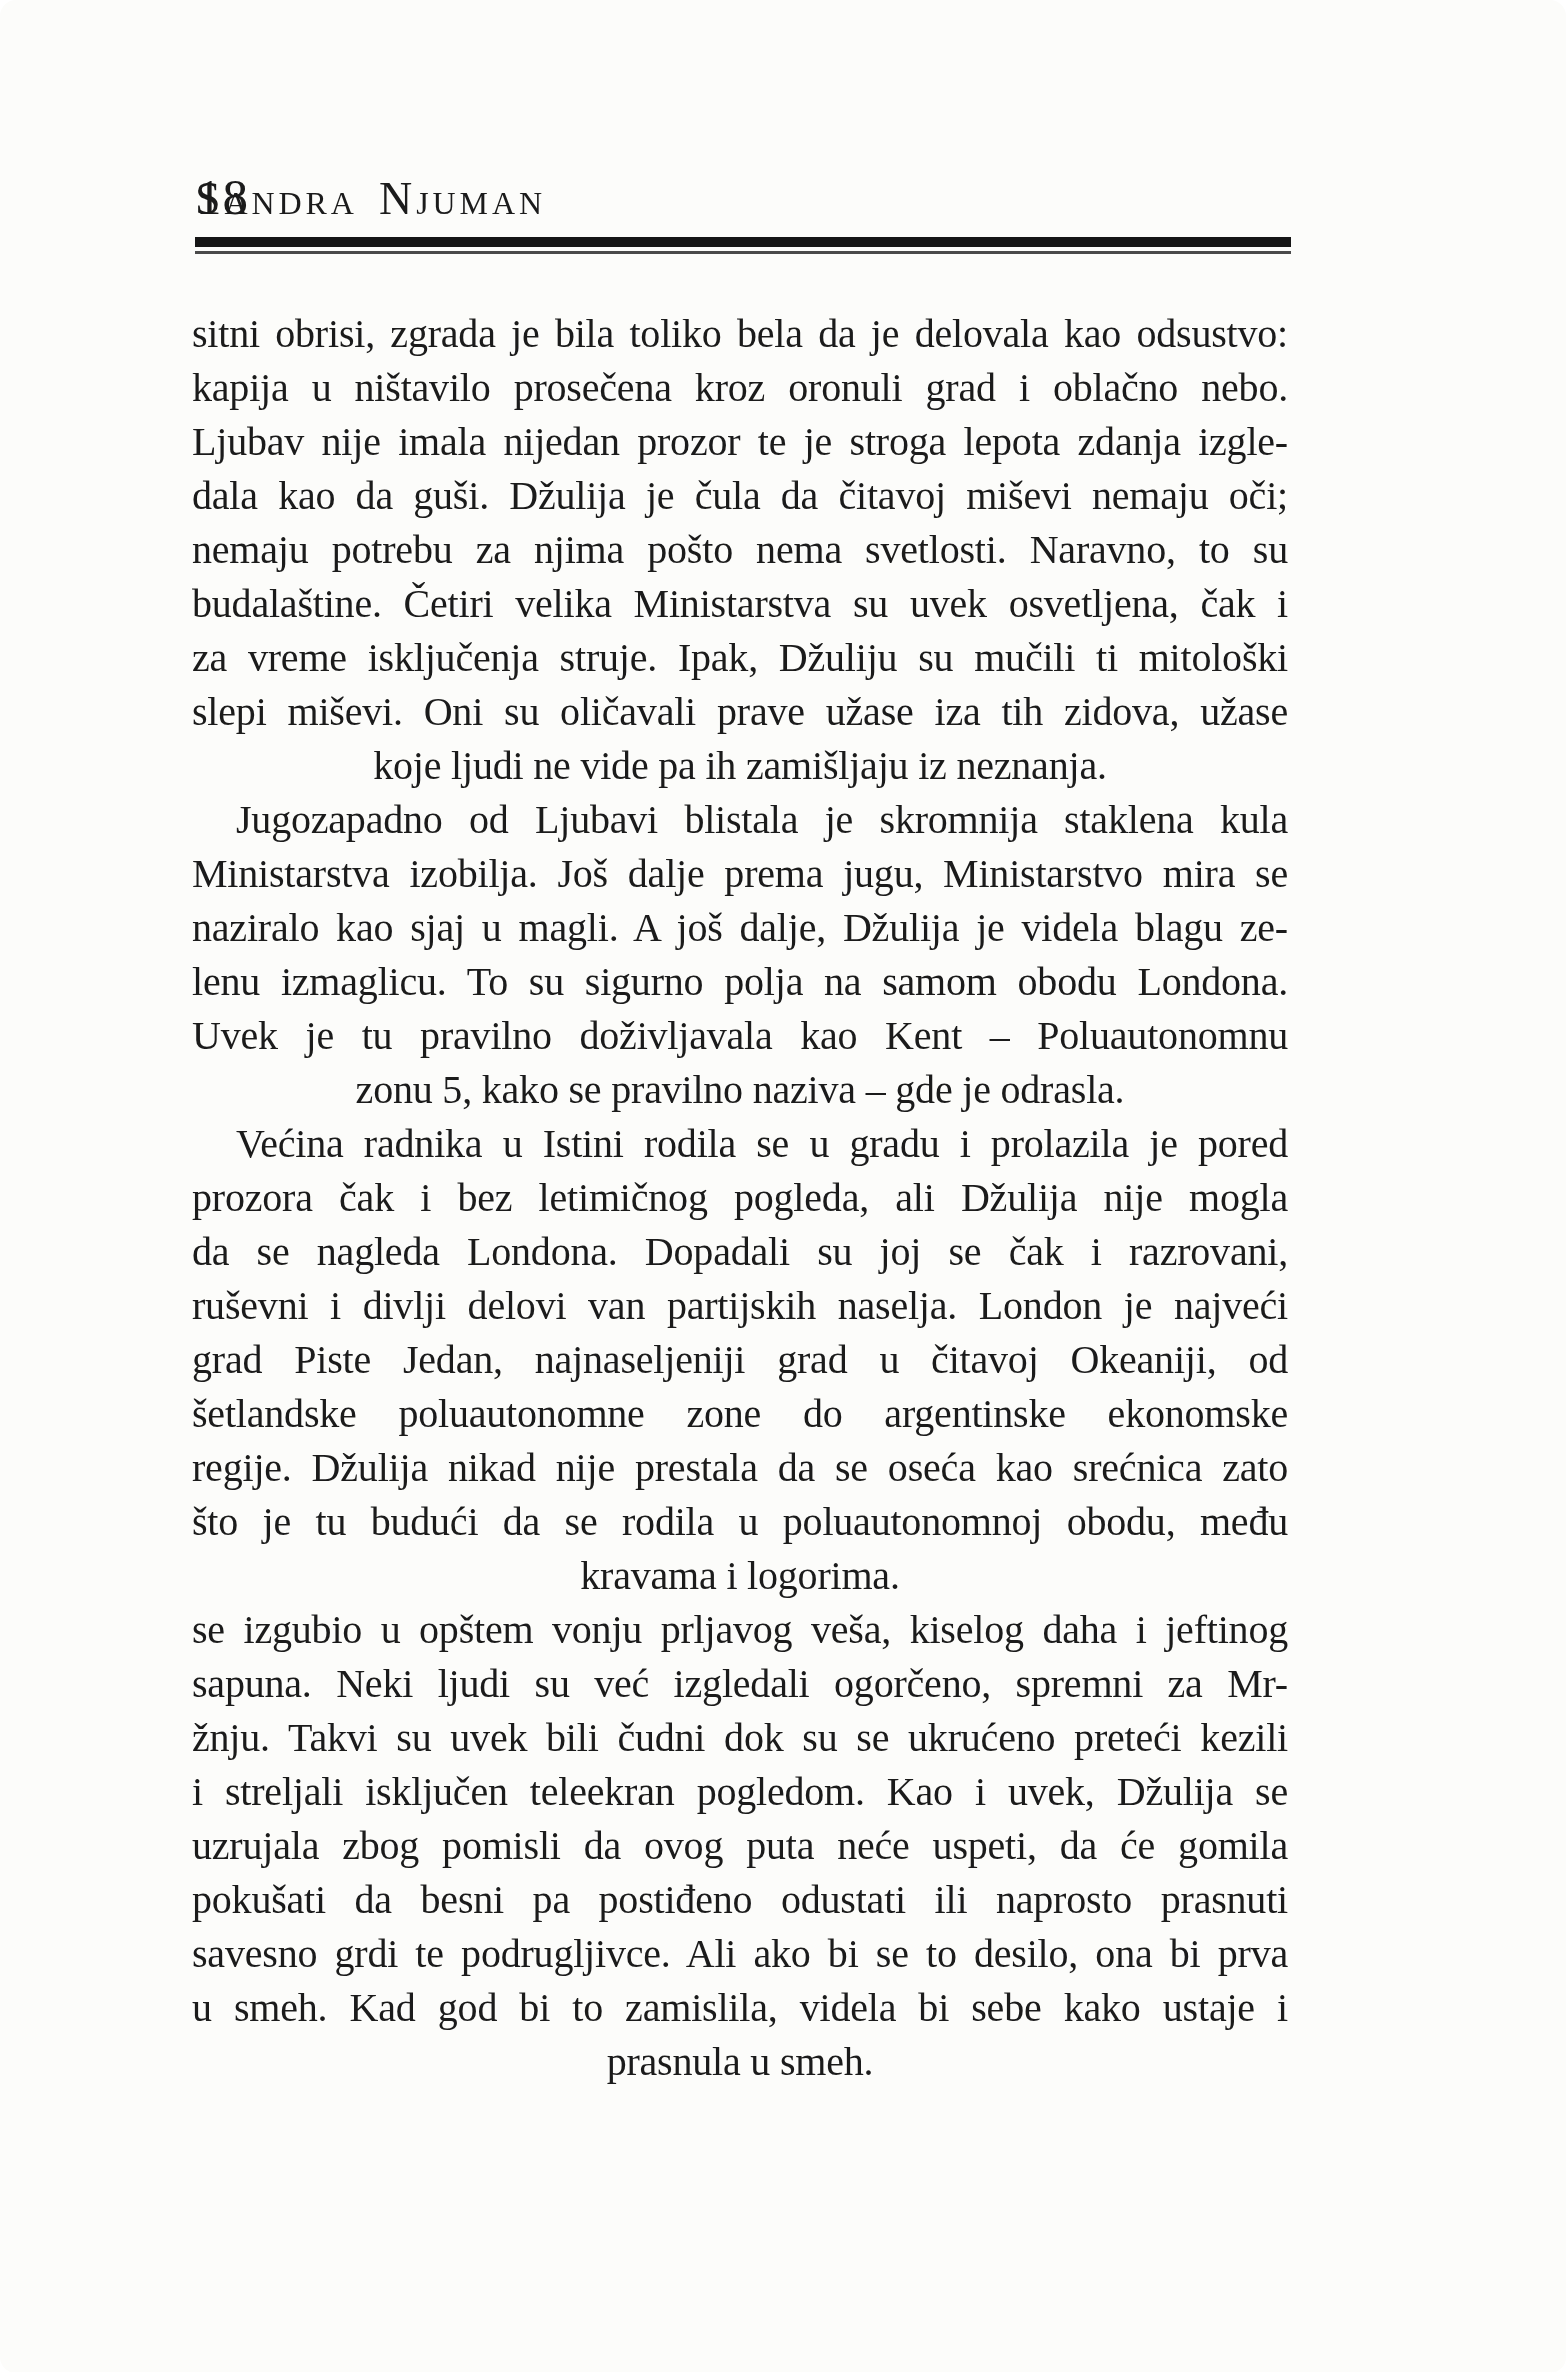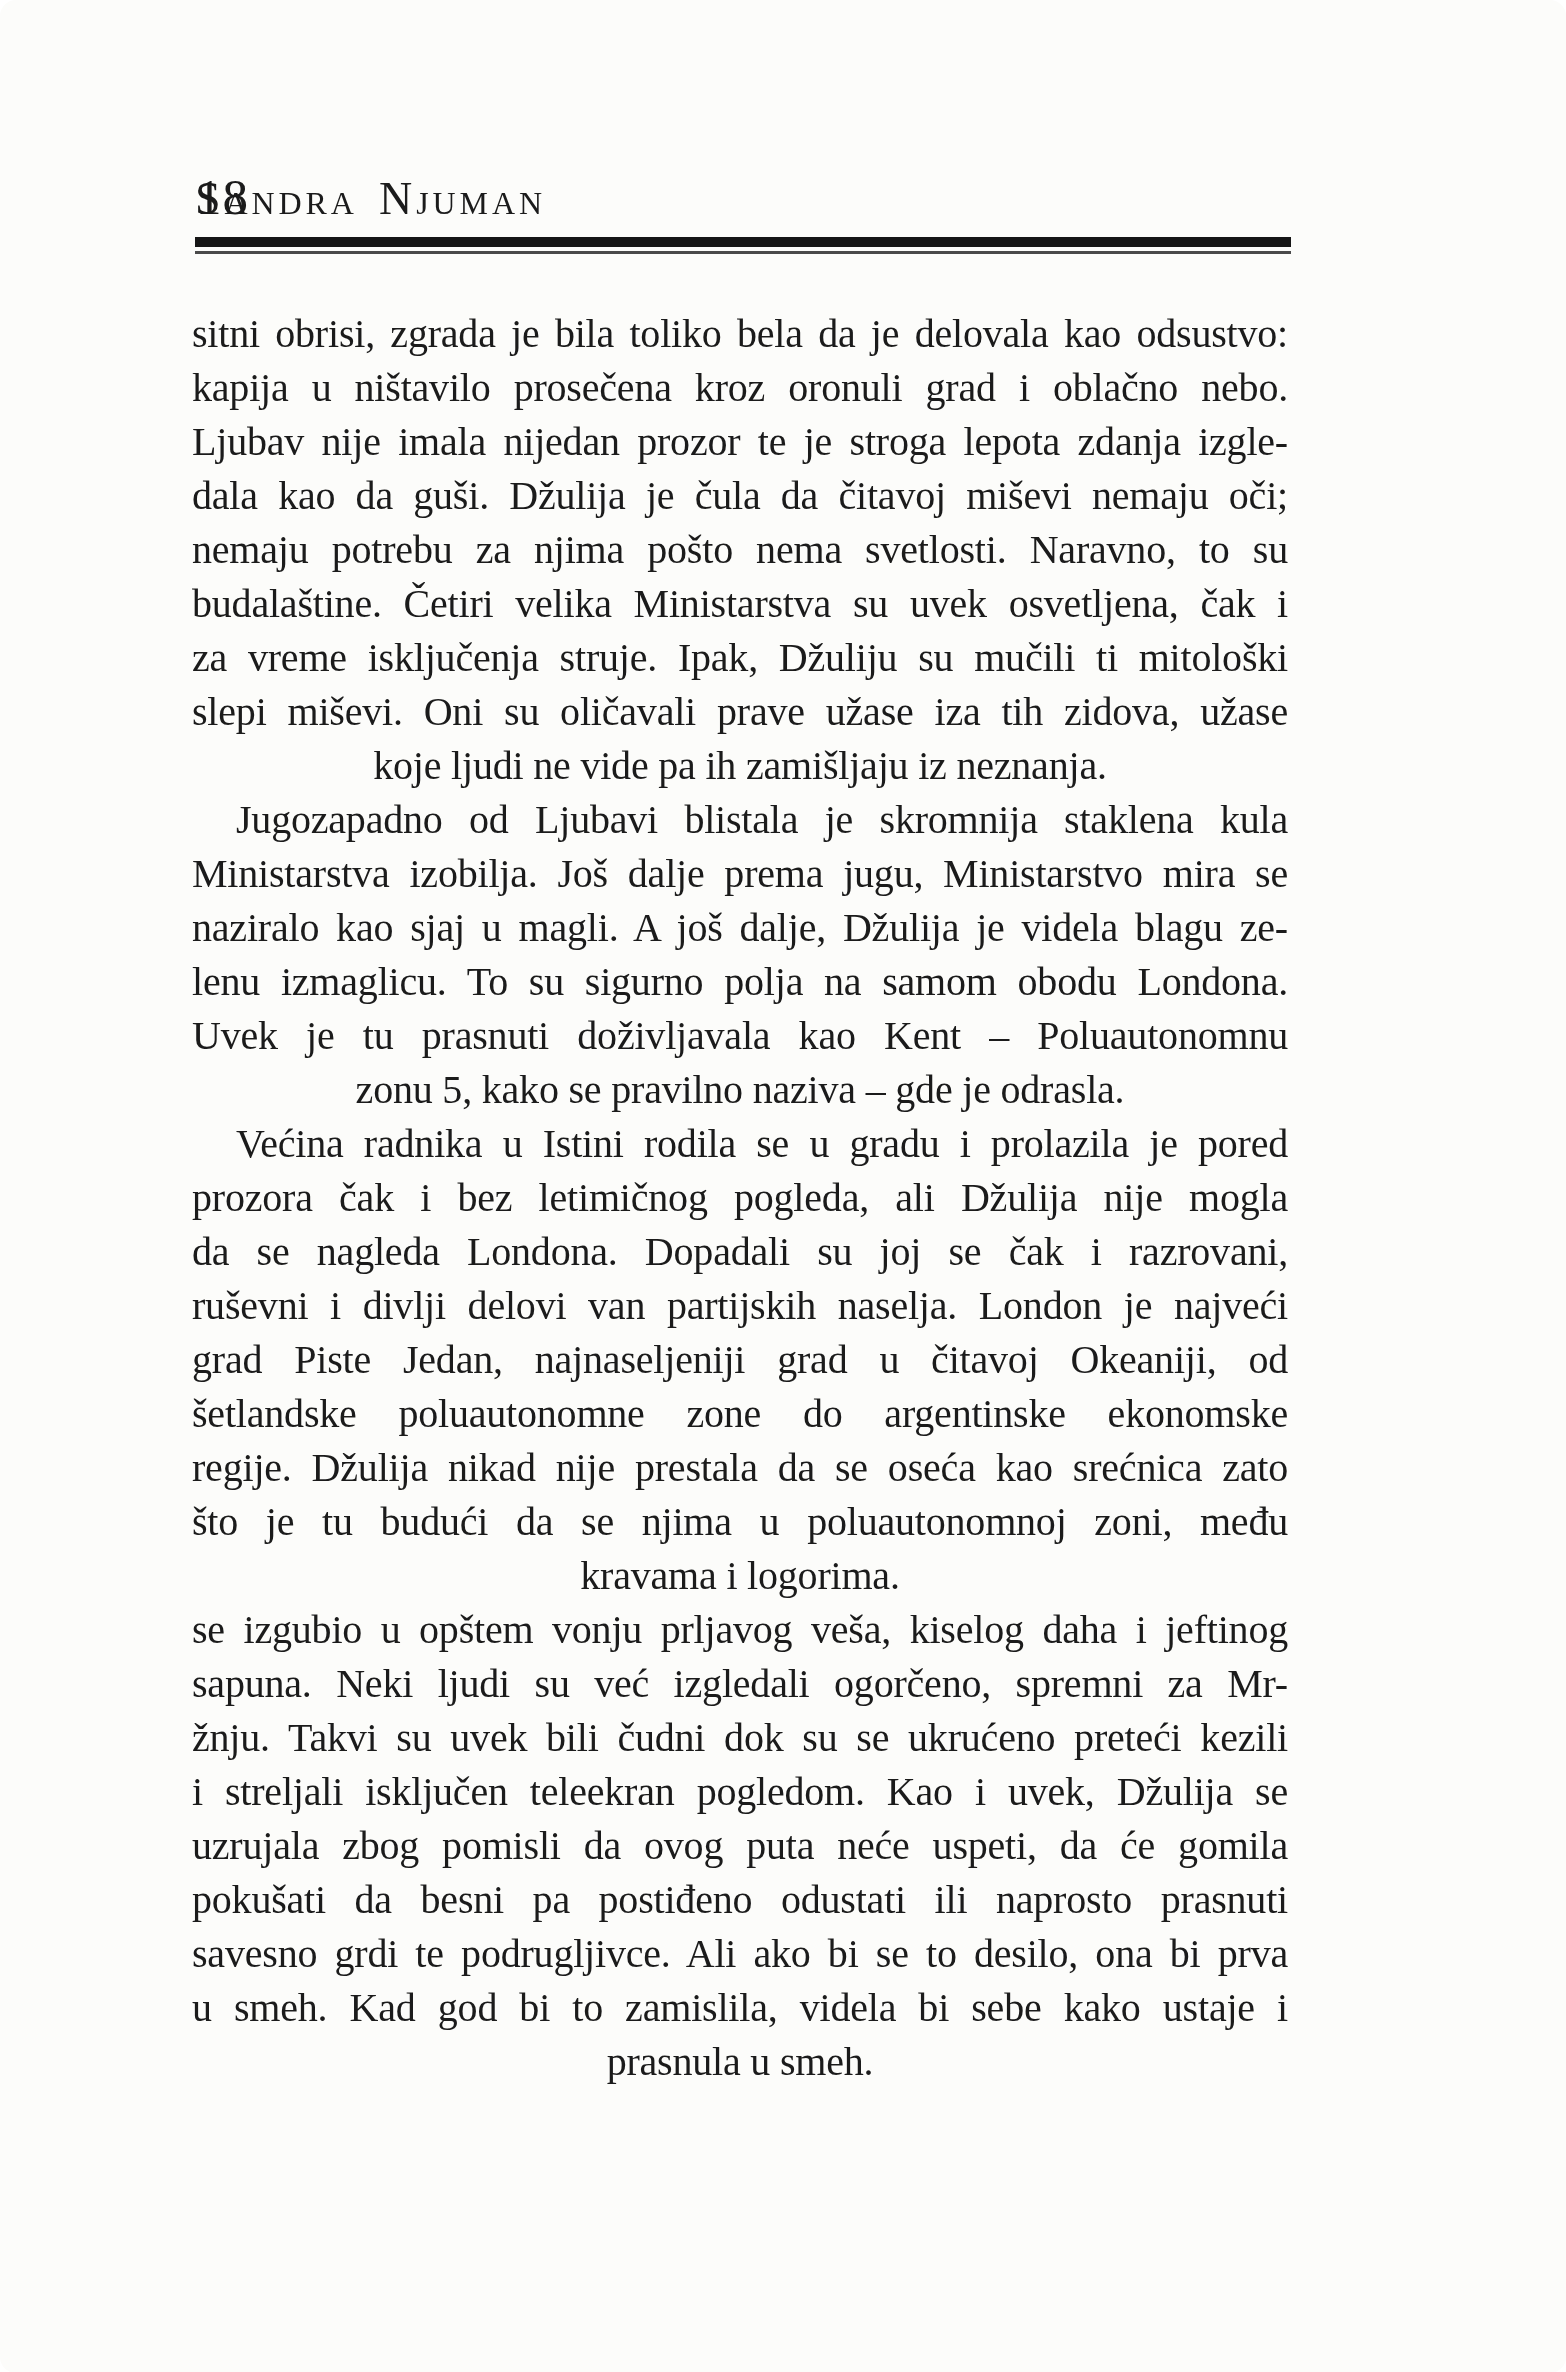--- a/index.html
+++ b/index.html
@@ -98,32 +98,32 @@
         <div class="text-line">budalaštine. Četiri velika Ministarstva su uvek osvetljena, čak i</div>
         <div class="text-line">za vreme isključenja struje. Ipak, Džuliju su mučili ti mitološki</div>
         <div class="text-line">slepi miševi. Oni su oličavali prave užase iza tih zidova, užase</div>
         <div class="text-line para-end">koje ljudi ne vide pa ih zamišljaju iz neznanja.</div>
       </div>
       <div class="paragraph">
         <div class="text-line indent">Jugozapadno od Ljubavi blistala je skromnija staklena kula</div>
         <div class="text-line">Ministarstva izobilja. Još dalje prema jugu, Ministarstvo mira se</div>
         <div class="text-line">naziralo kao sjaj u magli. A još dalje, Džulija je videla blagu ze-</div>
         <div class="text-line">lenu izmaglicu. To su sigurno polja na samom obodu Londona.</div>
-        <div class="text-line">Uvek je tu prasnuti doživljavala kao Kent – Poluautonomnu</div>
+        <div class="text-line">Uvek je tu pravilno doživljavala kao Kent – Poluautonomnu</div>
         <div class="text-line para-end">zonu 5, kako se pravilno naziva – gde je odrasla.</div>
       </div>
       <div class="paragraph">
         <div class="text-line indent">Većina radnika u Istini rodila se u gradu i prolazila je pored</div>
         <div class="text-line">prozora čak i bez letimičnog pogleda, ali Džulija nije mogla</div>
         <div class="text-line">da se nagleda Londona. Dopadali su joj se čak i razrovani,</div>
         <div class="text-line">ruševni i divlji delovi van partijskih naselja. London je najveći</div>
         <div class="text-line">grad Piste Jedan, najnaseljeniji grad u čitavoj Okeaniji, od</div>
         <div class="text-line">šetlandske poluautonomne zone do argentinske ekonomske</div>
         <div class="text-line">regije. Džulija nikad nije prestala da se oseća kao srećnica zato</div>
-        <div class="text-line">što je tu budući da se njima u poluautonomnoj zoni, među</div>
+        <div class="text-line">što je tu budući da se rodila u poluautonomnoj obodu, među</div>
         <div class="text-line para-end">kravama i logorima.</div>
       </div>
       <div class="paragraph">
         <div class="text-line">se izgubio u opštem vonju prljavog veša, kiselog daha i jeftinog</div>
         <div class="text-line">sapuna. Neki ljudi su već izgledali ogorčeno, spremni za Mr-</div>
         <div class="text-line">žnju. Takvi su uvek bili čudni dok su se ukrućeno preteći kezili</div>
         <div class="text-line">i streljali isključen teleekran pogledom. Kao i uvek, Džulija se</div>
         <div class="text-line">uzrujala zbog pomisli da ovog puta neće uspeti, da će gomila</div>
         <div class="text-line">pokušati da besni pa postiđeno odustati ili naprosto prasnuti</div>
         <div class="text-line">savesno grdi te podrugljivce. Ali ako bi se to desilo, ona bi prva</div>

